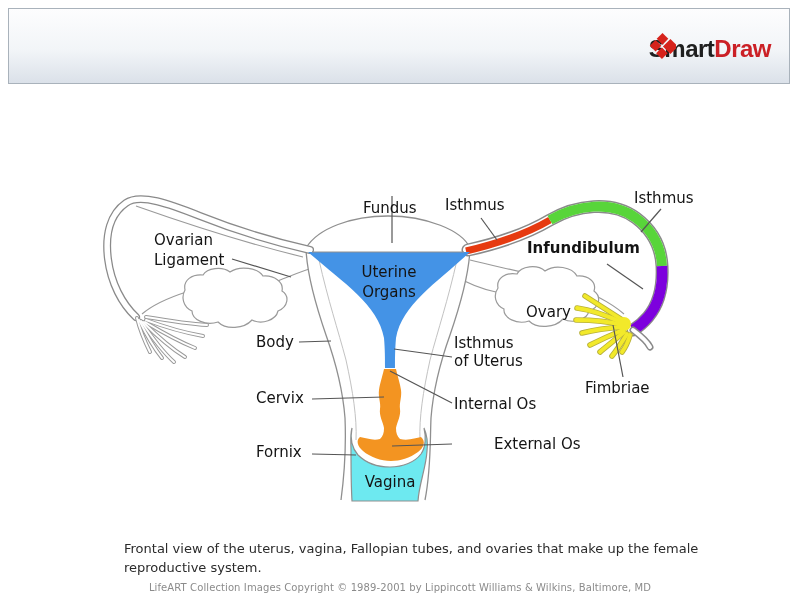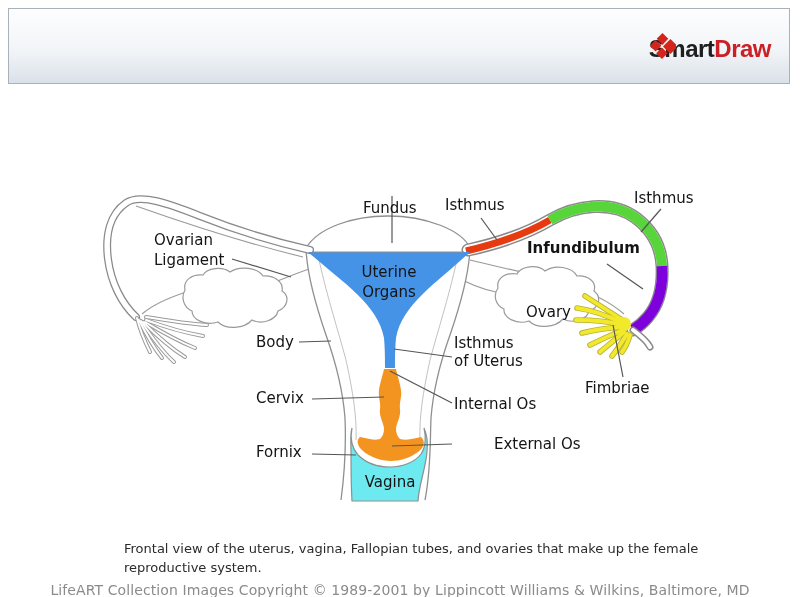--- a/index.html
+++ b/index.html
@@ -34,21 +34,21 @@
     white-space:nowrap;
   }
   .label.center{text-align:center;white-space:normal;}
   
   .caption{
     position:absolute;left:124px;top:539px;width:600px;
     font-size:13px;line-height:19px;color:#2b2b2b;
   }
   .copyright{
     position:absolute;left:0;top:582px;width:800px;text-align:center;
-    font-size:14px;color:#8b8b8b;letter-spacing:.1px;
+    font-size:10px;color:#8b8b8b;letter-spacing:.1px;
   }
   svg{position:absolute;left:0;top:0;}
 </style>
 </head>
 <body>
 
 <div class="header-bar">
   <div class="logo">
     <svg width="27" height="27" viewBox="0 0 27 27">
       <g transform="rotate(45 13.5 13.5)" fill="#d6231c">

